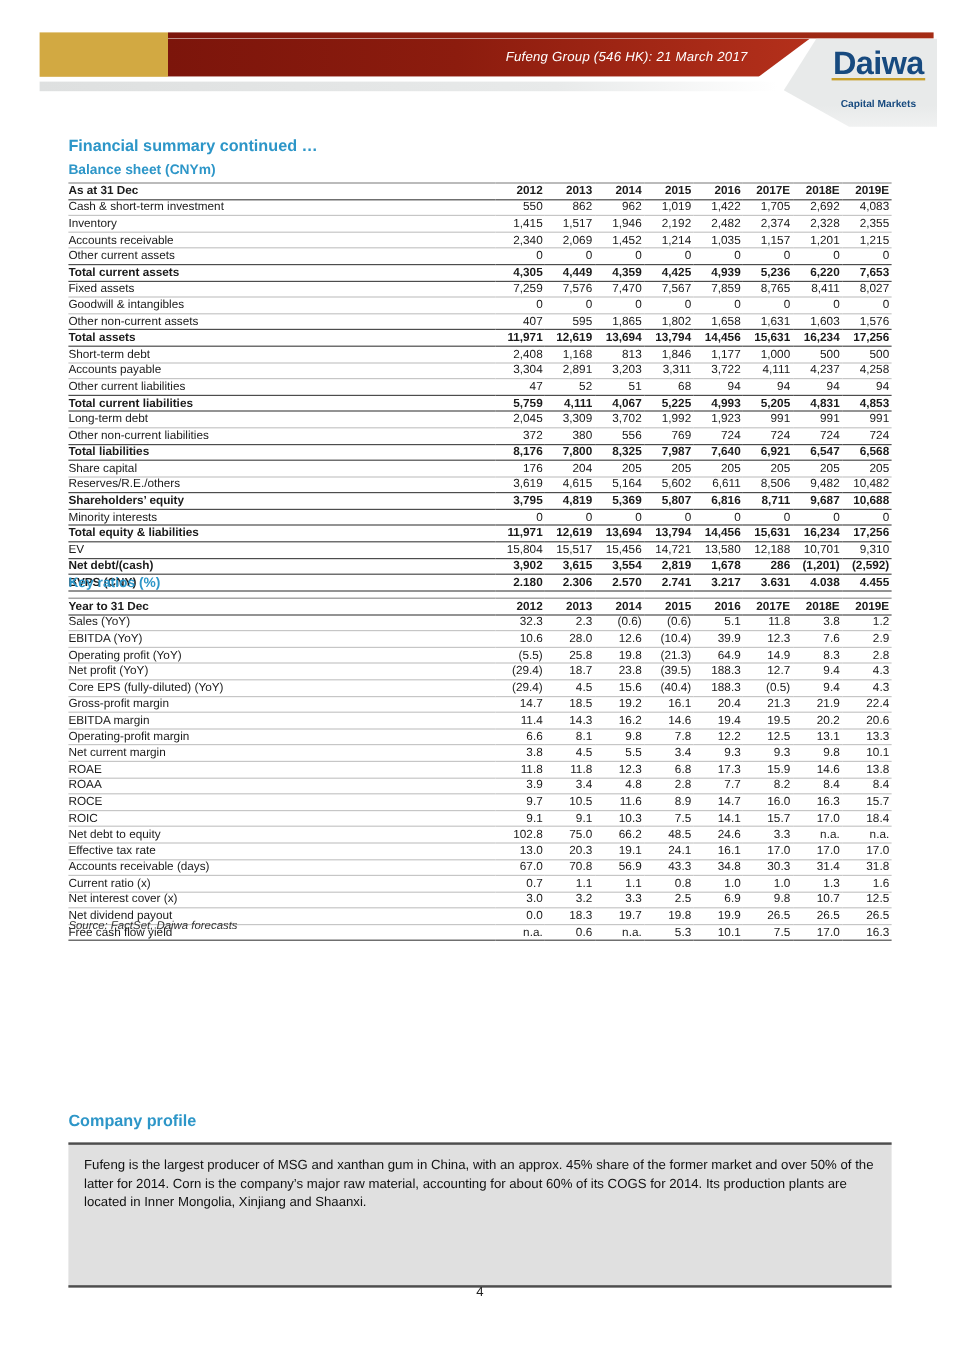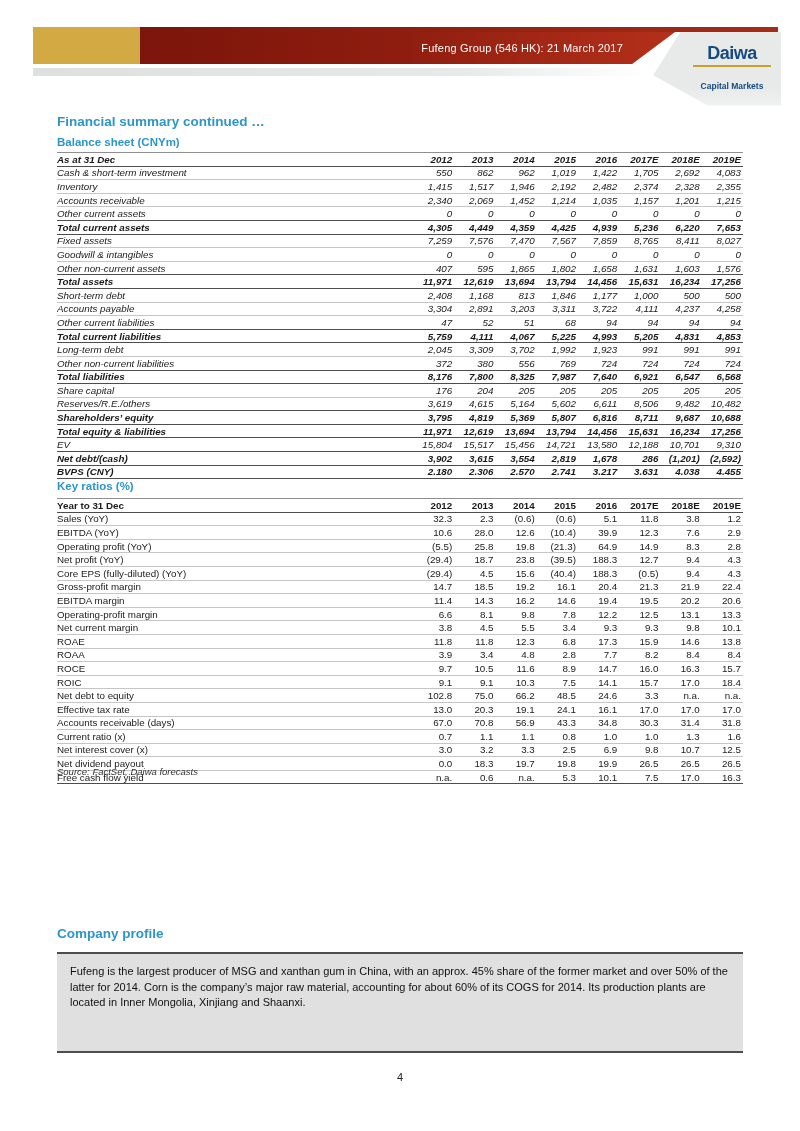--- a/index.html
+++ b/index.html
@@ -7,26 +7,26 @@
         font-family:"Liberation Sans",sans-serif;color:#1a1a1a;}
 
   
   .gold-block{position:absolute;left:33px;top:27px;width:107px;height:37px;background:#d2a942;}
   .top-stripe{position:absolute;left:140px;top:27px;width:638px;height:5px;
               background:linear-gradient(90deg,#7c150b,#a52c15);}
   .banner{position:absolute;left:140px;top:32px;width:535px;height:32px;
           background:linear-gradient(90deg,#7c150b 0%,#8c1c0e 45%,#b4301b 100%);
           clip-path:polygon(0 0,100% 0,92% 100%,0 100%);}
   .banner-text{position:absolute;right:52px;top:0;line-height:32px;color:#ffffff;
-               font-size:11px;letter-spacing:.2px;}
+               font-size:11px;letter-spacing:.2px;font-style:italic;}
   .logo-panel{position:absolute;left:645px;top:32px;width:136px;height:80px;
               background:linear-gradient(180deg,#e8eaea 0%,#e8eaea 70%,#f3f4f4 100%);
               clip-path:polygon(26% 0,100% 0,100% 92%,46% 92%,6% 54%);}
   .logo{position:absolute;left:48px;top:10px;width:78px;text-align:center;}
-  .logo-word{font-size:18px;font-weight:bold;color:#174a7f;letter-spacing:-.5px;line-height:22px;}
+  .logo-word{font-size:27px;font-weight:bold;color:#174a7f;letter-spacing:-.5px;line-height:22px;}
   .logo-underline{height:2px;background:#c8a02c;margin-top:1px;}
   .logo-sub{font-size:8.5px;font-weight:bold;color:#174a7f;margin-top:14px;letter-spacing:0;}
   .under-strip{position:absolute;left:33px;top:68px;width:615px;height:8px;
                background:linear-gradient(90deg,#dee0e0 0%,#e8eaea 70%,rgba(238,240,240,0) 100%);}
 
   
   .h-main{position:absolute;left:57px;margin:0;font-size:13.5px;font-weight:bold;color:#2d96c8;}
   .h-sub{position:absolute;left:57px;margin:0;font-size:11.5px;font-weight:bold;color:#2d96c8;}
 
   
@@ -37,21 +37,21 @@
   th,td{padding:0;height:12.6px;line-height:11px;font-weight:normal;overflow:hidden;
         white-space:nowrap;border-bottom:1px solid #c6c6c6;text-align:left;}
   th{font-weight:bold;border-top:1px solid #8f8f8f;border-bottom:1px solid #4d4d4d;}
   th.num,td.num{text-align:right;padding-right:2px;}
   tr.bold td{font-weight:bold;}
   th.dark,td.dark{border-bottom-color:#4d4d4d;}
 
   .source{position:absolute;left:57px;font-size:9.5px;font-style:italic;color:#333333;}
 
   
-  .profile-box{position:absolute;left:57px;top:952px;width:686px;height:101px;
+  .profile-box{position:absolute;left:57px;top:952px;width:686px;height:121px;
                background:#e0e0e0;border-top:2px solid #4d4d4d;border-bottom:2px solid #4d4d4d;
                box-sizing:border-box;}
   .profile-box p{margin:0;padding:10px 14px 0 13px;font-size:11px;line-height:15.5px;color:#111111;}
 
   .page-number{position:absolute;left:0;top:1071px;width:800px;text-align:center;font-size:11px;color:#222222;}
 </style>
 </head>
 <body>
 
 <div class="page">
@@ -68,21 +68,21 @@
         <div class="logo-underline"></div>
         <div class="logo-sub">Capital Markets</div>
       </div>
     </div>
     <div class="under-strip"></div>
   </div>
 
   <h1 class="h-main" style="top:114px;">Financial summary continued …</h1>
 
   <h2 class="h-sub" style="top:136px;">Balance sheet (CNYm)</h2>
-  <table id="bs-table" style="top:152px;font-style:italic;">
+  <table id="bs-table" style="top:152px;">
     <colgroup>
         <col class="lbl">
         <col class="yr">
         <col class="yr">
         <col class="yr">
         <col class="yr">
         <col class="yr">
         <col class="yr">
         <col class="yr">
         <col class="yr">
@@ -303,20 +303,31 @@
           <td class="dark">Shareholders’ equity</td>
           <td class="num dark">3,795</td>
           <td class="num dark">4,819</td>
           <td class="num dark">5,369</td>
           <td class="num dark">5,807</td>
           <td class="num dark">6,816</td>
           <td class="num dark">8,711</td>
           <td class="num dark">9,687</td>
           <td class="num dark">10,688</td>
         </tr>
+        <tr>
+          <td class="dark">Minority interests</td>
+          <td class="num dark">0</td>
+          <td class="num dark">0</td>
+          <td class="num dark">0</td>
+          <td class="num dark">0</td>
+          <td class="num dark">0</td>
+          <td class="num dark">0</td>
+          <td class="num dark">0</td>
+          <td class="num dark">0</td>
+        </tr>
         <tr class="bold">
           <td class="dark">Total equity &amp; liabilities</td>
           <td class="num dark">11,971</td>
           <td class="num dark">12,619</td>
           <td class="num dark">13,694</td>
           <td class="num dark">13,794</td>
           <td class="num dark">14,456</td>
           <td class="num dark">15,631</td>
           <td class="num dark">16,234</td>
           <td class="num dark">17,256</td>

